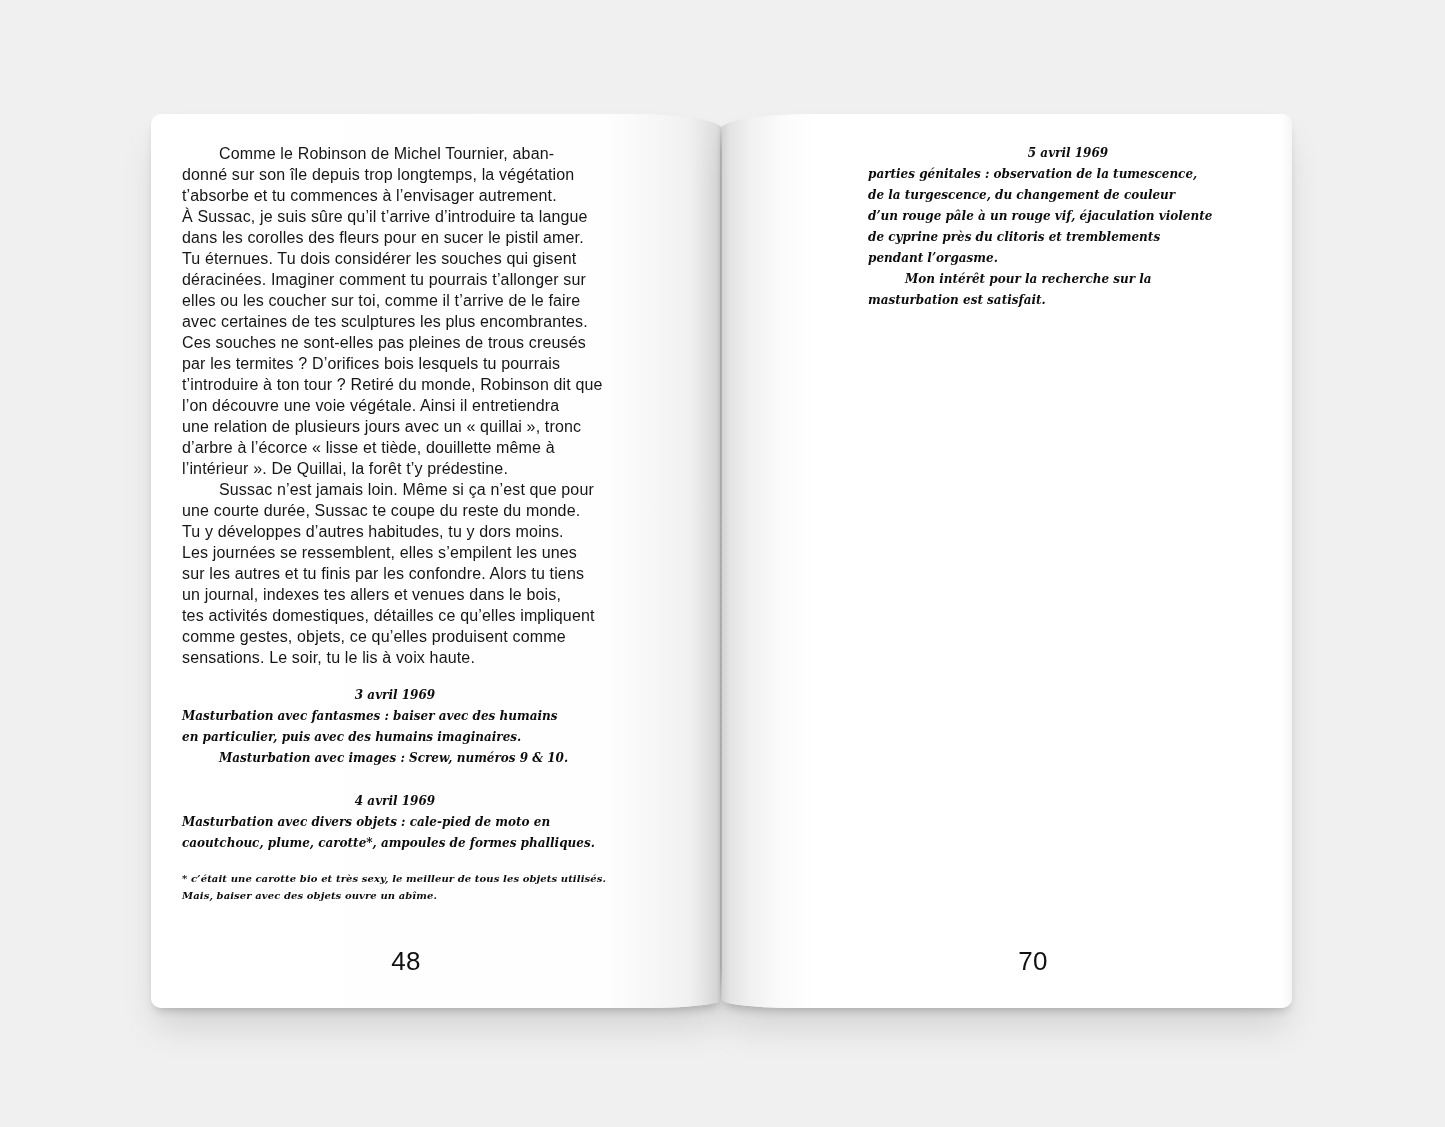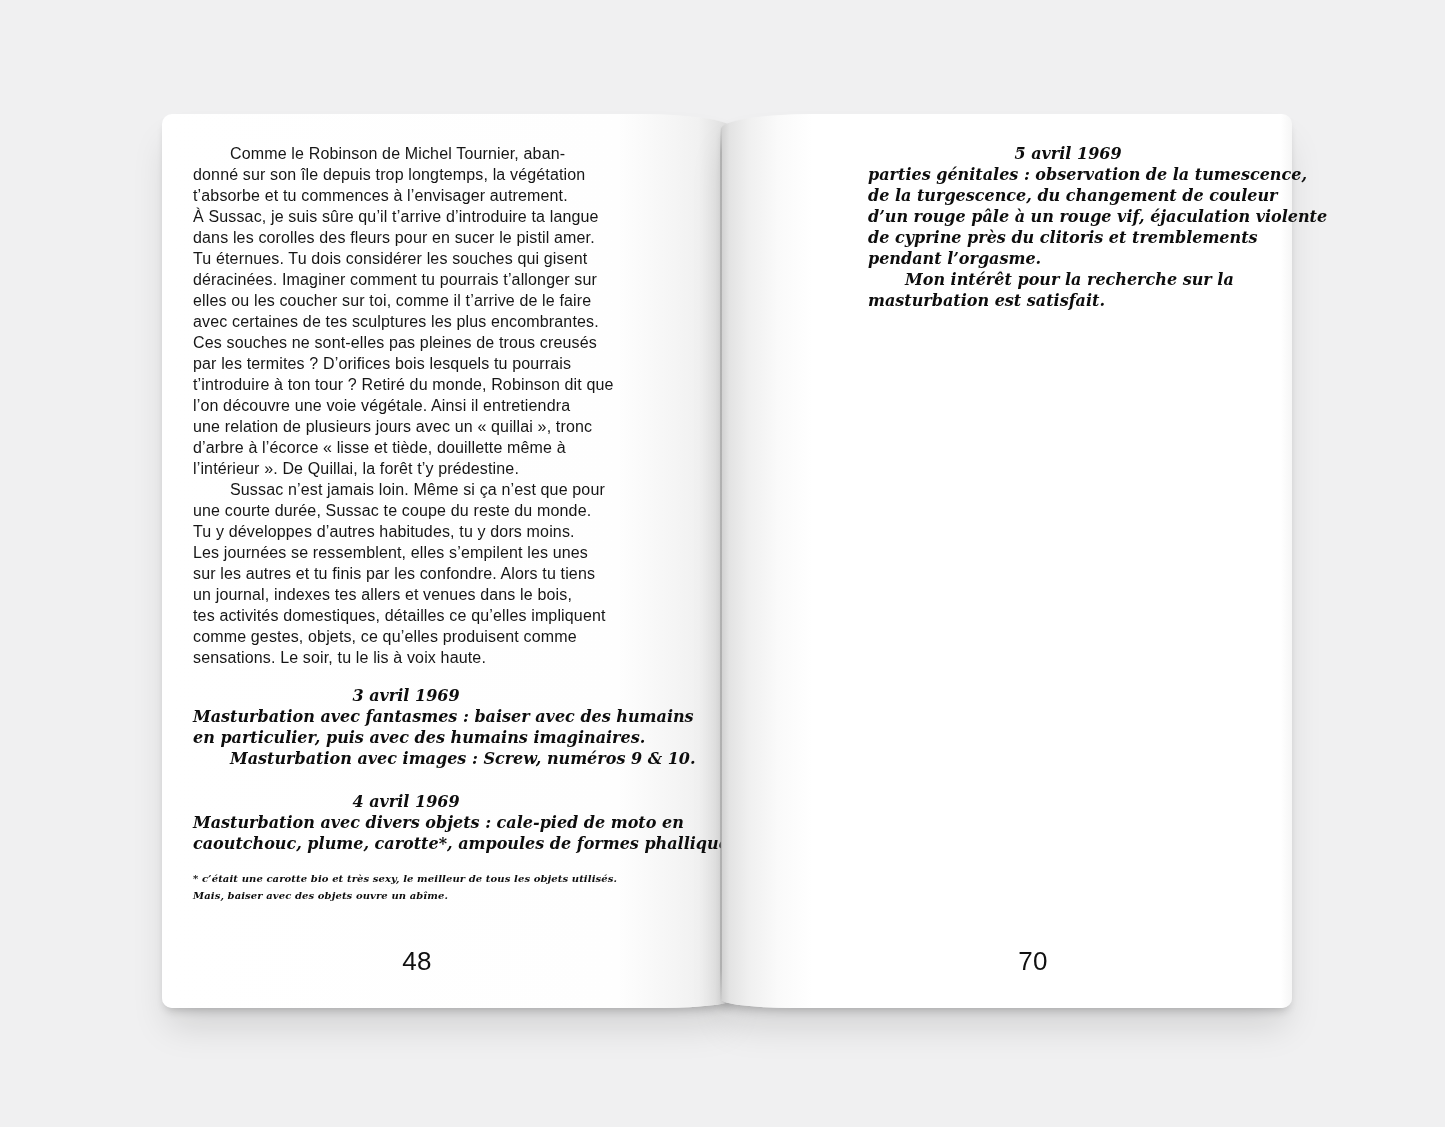--- a/index.html
+++ b/index.html
@@ -18,21 +18,21 @@
     position: absolute;
     left: 150px; top: 114px;
     width: 1142px; height: 894px;
   }
   .page {
     position: absolute; top: 0;
     width: 571px; height: 894px;
     box-shadow: 0 6px 10px -4px rgba(0,0,0,.22), 0 24px 36px -6px rgba(0,0,0,.13);
   }
   .page-l {
-    left: 12px;
+    left: 1px;
     border-radius: 10px 90px 70px 10px / 10px 15px 9px 10px;
     background: linear-gradient(to right, #ffffff 0%, #fefefe 80%, #f1f1f1 94%, #dedede 99%, #cfcfcf 100%);
   }
   .page-r {
     left: 571px;
     border-radius: 90px 10px 10px 70px / 15px 10px 10px 9px;
     background: linear-gradient(to right, #cfcfcf 0%, #e3e3e3 1.5%, #f0f0f0 5%, #fafafa 10%, #ffffff 16%, #ffffff 98%, #f6f6f6 100%);
   }
   .spine {
     position: absolute;
@@ -53,21 +53,21 @@
   .content-r { left: 147px; top: 29px; width: 400px; }
   .sans {
     font-family: "Liberation Sans", sans-serif;
     font-size: 16px; line-height: 21px;
     letter-spacing: .15px;
     color: #161616;
   }
   .serif {
     font-family: "DejaVu Serif", serif;
     font-style: italic; font-weight: 700;
-    font-size: 16px; line-height: 21px;
+    font-size: 12px; line-height: 21px;
     color: #0d0d0d;
   }
   .tline { white-space: pre; }
   .indent { padding-left: 37px; }
   .entry-date { text-align: center; white-space: pre; }
   .entry-gap-1 { margin-top: 17px; }
   .entry-gap-2 { margin-top: 22px; }
   .footnote {
     margin-top: 16px;
     font-size: 10px; line-height: 17px;

